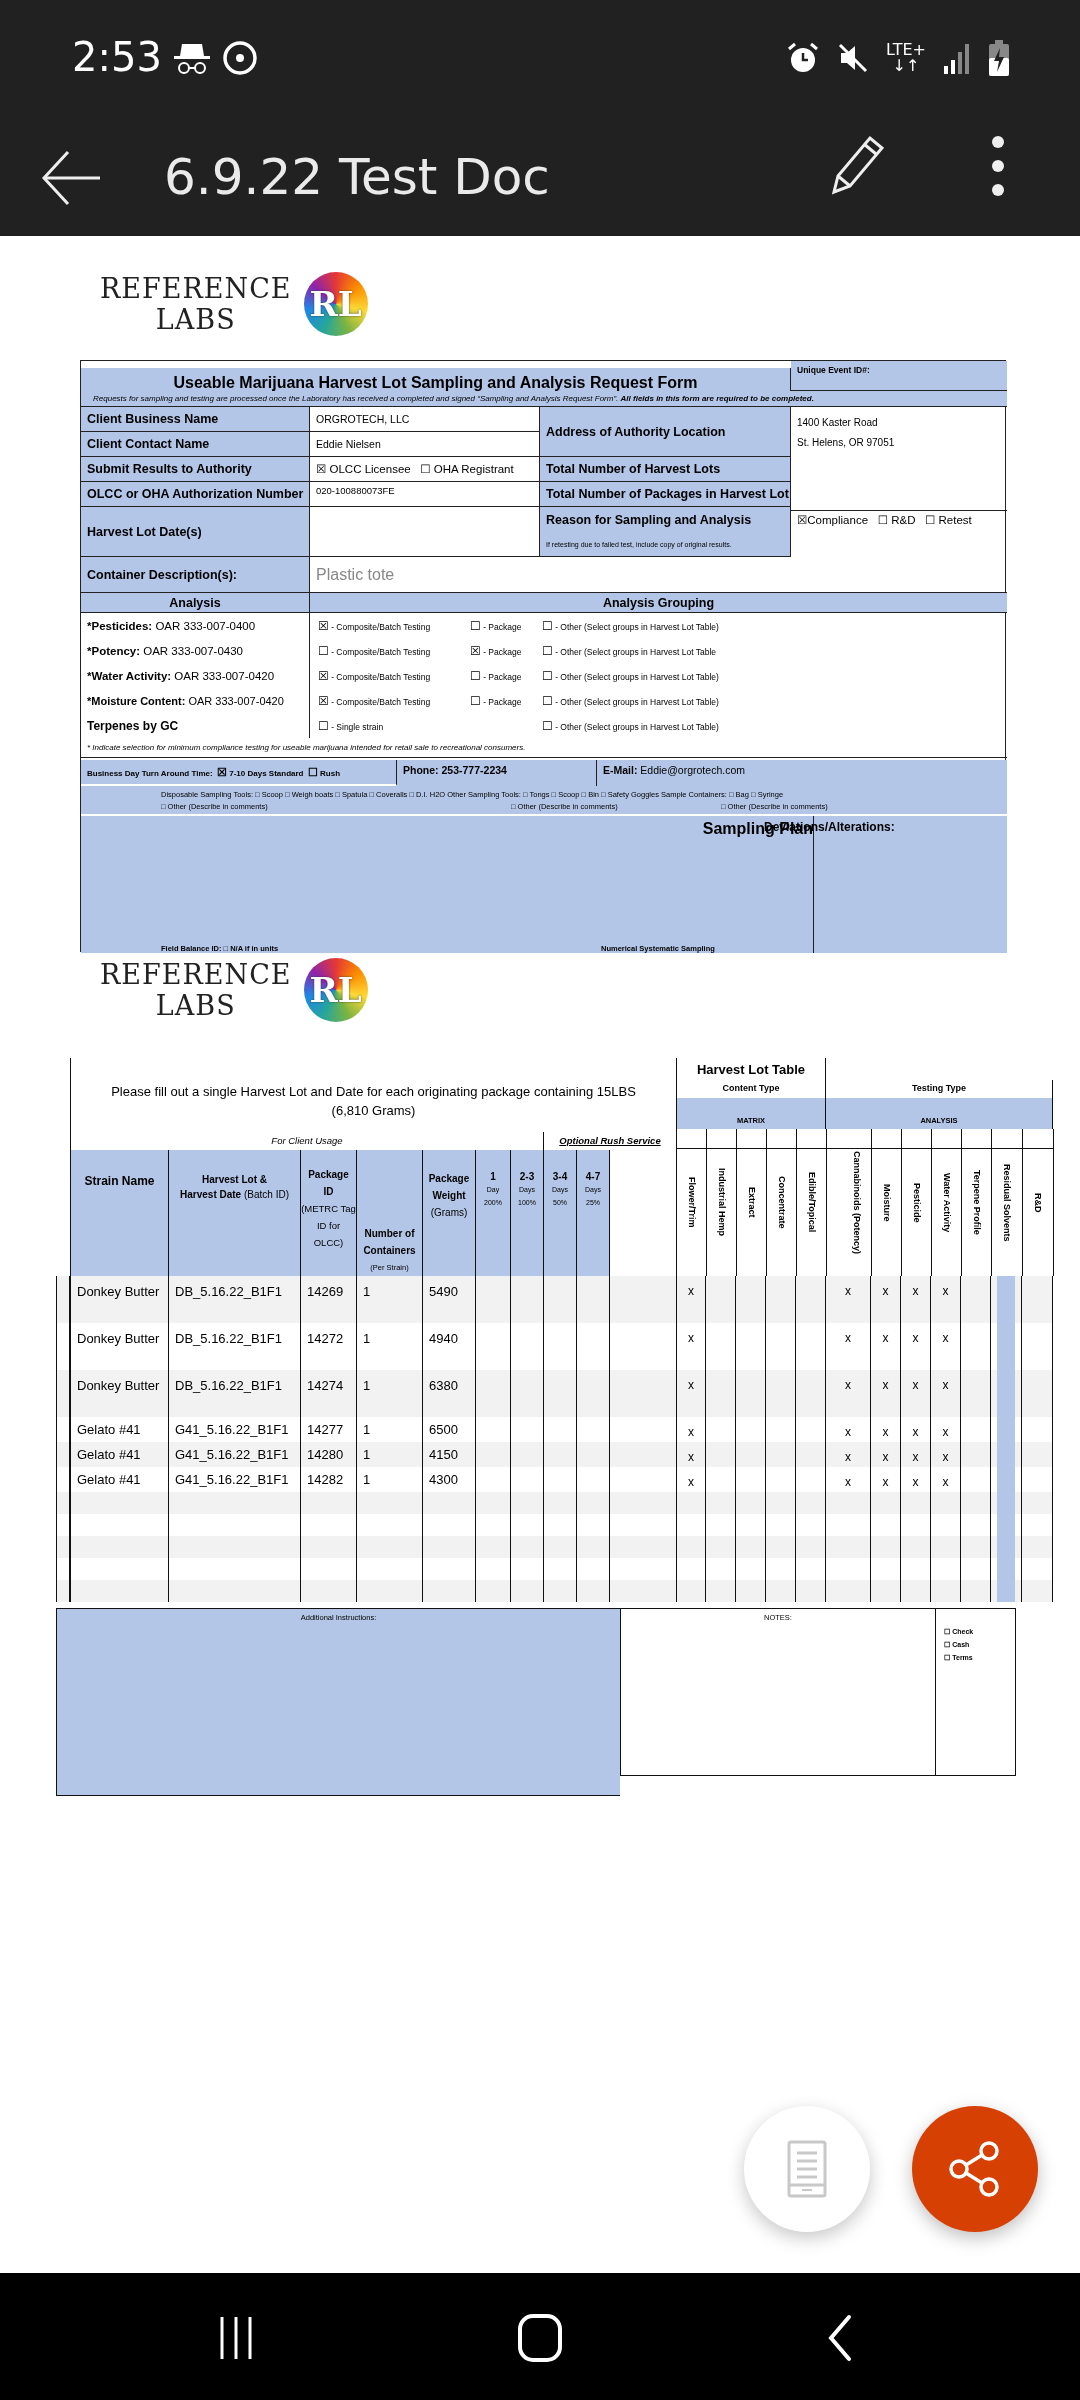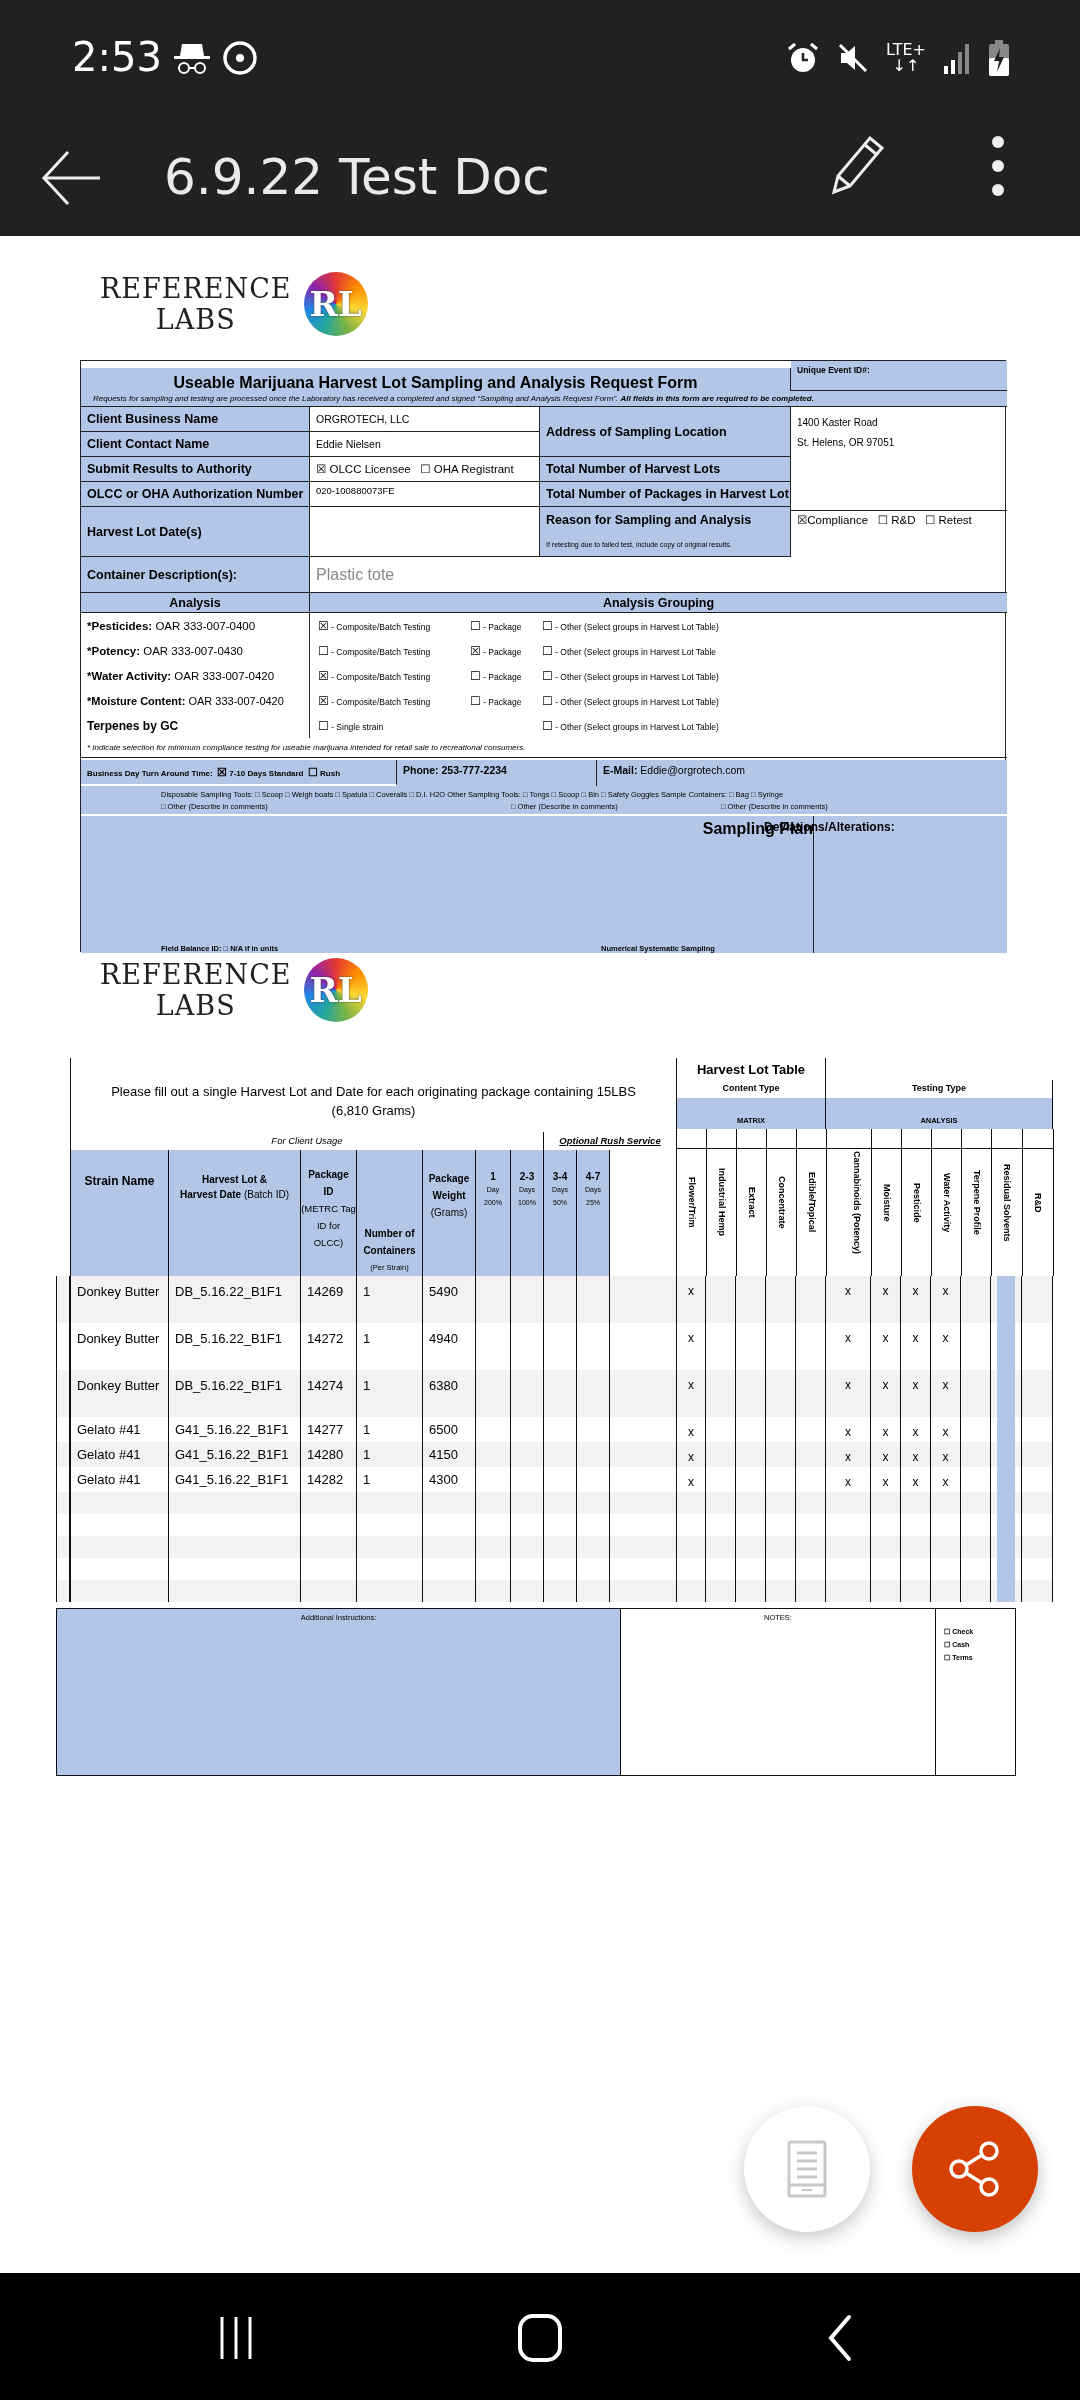--- a/index.html
+++ b/index.html
@@ -115,21 +115,21 @@
 
   <div class="cell blue" style="left:0;top:0;width:710px;height:30px;font-weight:bold;font-size:16px;display:flex;align-items:center;justify-content:center;margin-top:7px;">Useable Marijuana Harvest Lot Sampling and Analysis Request Form</div>
   <div class="cell blue" style="left:710px;top:0;width:216px;height:30px;font-weight:bold;font-size:8.5px;padding:4px 6px;border-right:none;">Unique Event ID#:</div>
 
   <div class="cell blue" style="left:0;top:30px;width:926px;height:16px;font-size:8px;font-style:italic;padding:3px 12px;border-right:none;"><span>Requests for sampling and testing are processed once the Laboratory has received a completed and signed “Sampling and Analysis Request Form”.</span> <b>All fields in this form are required to be completed.</b></div>
 
   <div class="cell blue lbl" style="left:0;top:46px;width:229px;height:25px;">Client Business Name</div>
   <div class="cell val" style="left:229px;top:46px;width:230px;height:25px;">ORGROTECH, LLC</div>
   <div class="cell blue lbl" style="left:0;top:71px;width:229px;height:25px;">Client Contact Name</div>
   <div class="cell val" style="left:229px;top:71px;width:230px;height:25px;">Eddie Nielsen</div>
-  <div class="cell blue lbl" style="left:459px;top:46px;width:251px;height:50px;">Address of Sampling Location</div>
+  <div class="cell blue lbl" style="left:459px;top:46px;width:251px;height:50px;">Address of Authority Location</div>
   <div class="cell" style="left:710px;top:46px;width:216px;height:104px;font-size:10px;padding:6px;line-height:20px;border-right:none;">
       <div>1400 Kaster Road</div>
       <div>St. Helens, OR 97051</div>
     </div>
 
   <div class="cell blue lbl" style="left:0;top:96px;width:229px;height:25px;">Submit Results to Authority</div>
   <div class="cell val" style="left:229px;top:96px;width:230px;height:25px;font-size:11.5px;">
     <span>☒</span>&nbsp;<span>OLCC Licensee</span>&nbsp;&nbsp;&nbsp;
     <span>☐</span>&nbsp;<span>OHA Registrant</span>
   </div>
@@ -593,21 +593,21 @@
         <div class="gcell xcell" style="left: 815px; top: 0px; width: 30px; height: 22px;"></div>
         <div class="gcell xcell" style="left: 845px; top: 0px; width: 30px; height: 22px;"></div>
         <div class="gcell xcell" style="left: 875px; top: 0px; width: 30px; height: 22px;"></div>
         <div class="gcell xcell" style="left: 905px; top: 0px; width: 30px; height: 22px;"></div>
         <div class="gcell xcell" style="left: 935px; top: 0px; width: 31px; height: 22px;"></div>
         <div class="gcell xcell" style="left: 966px; top: 0px; width: 31px; height: 22px;"></div>
         <div class="blue" style="position: absolute; left: 941px; top: 0px; width: 18px; height: 22px;"></div>
       </div>
     </div>
 
-  <div class="blue" style="position:absolute;left:0;top:550px;width:564px;height:168px;border:1px solid #111;border-right:none;">
+  <div class="blue" style="position:absolute;left:0;top:550px;width:564px;height:188px;border:1px solid #111;border-right:none;">
     <div style="text-align:center;font-size:7.5px;margin-top:4px;">Additional Instructions:</div>
   </div>
   <div style="position:absolute;left:564px;top:550px;width:315px;height:168px;border:1px solid #111;border-right:none;background:#fff;">
     <div style="text-align:center;font-size:7.5px;margin-top:4px;">NOTES:</div>
   </div>
   <div style="position:absolute;left:879px;top:550px;width:81px;height:168px;border:1px solid #111;background:#fff;font-size:7px;font-weight:bold;padding:16px 0 0 8px;line-height:13px;">
     <div><span>☐</span> <span>Check</span></div>
     <div><span>☐</span> <span>Cash</span></div>
     <div><span>☐</span> <span>Terms</span></div>
   </div>

